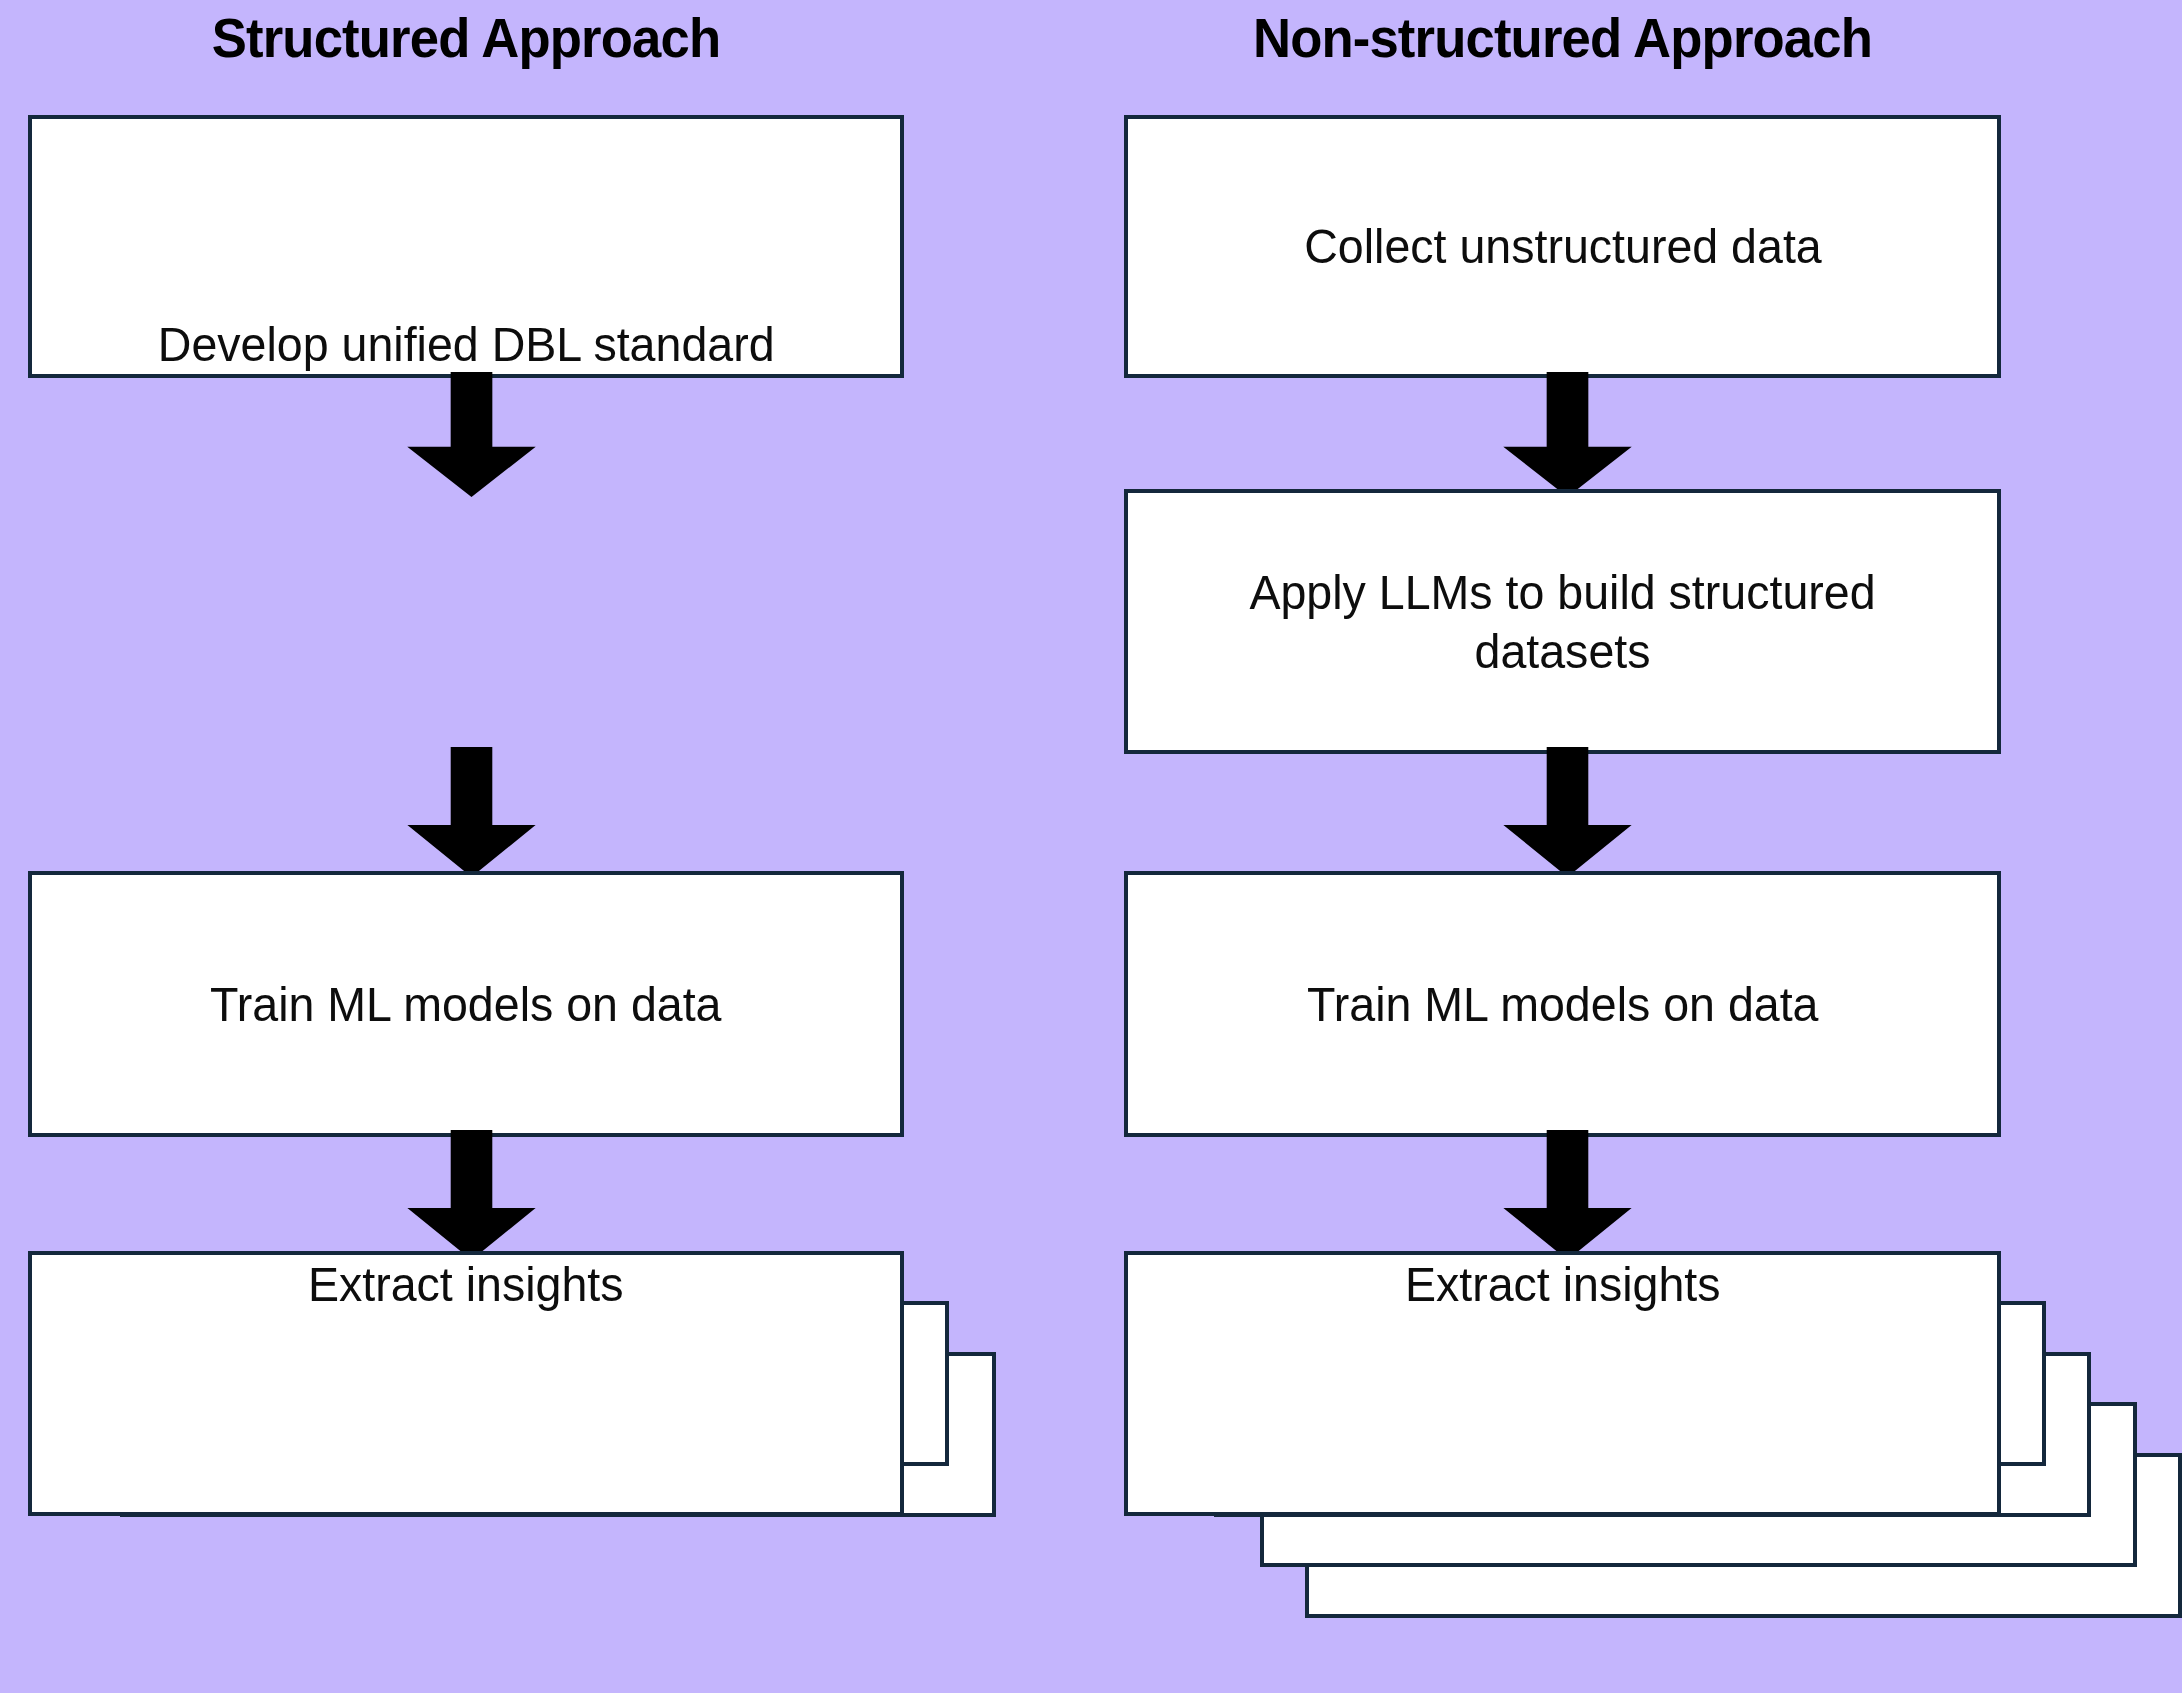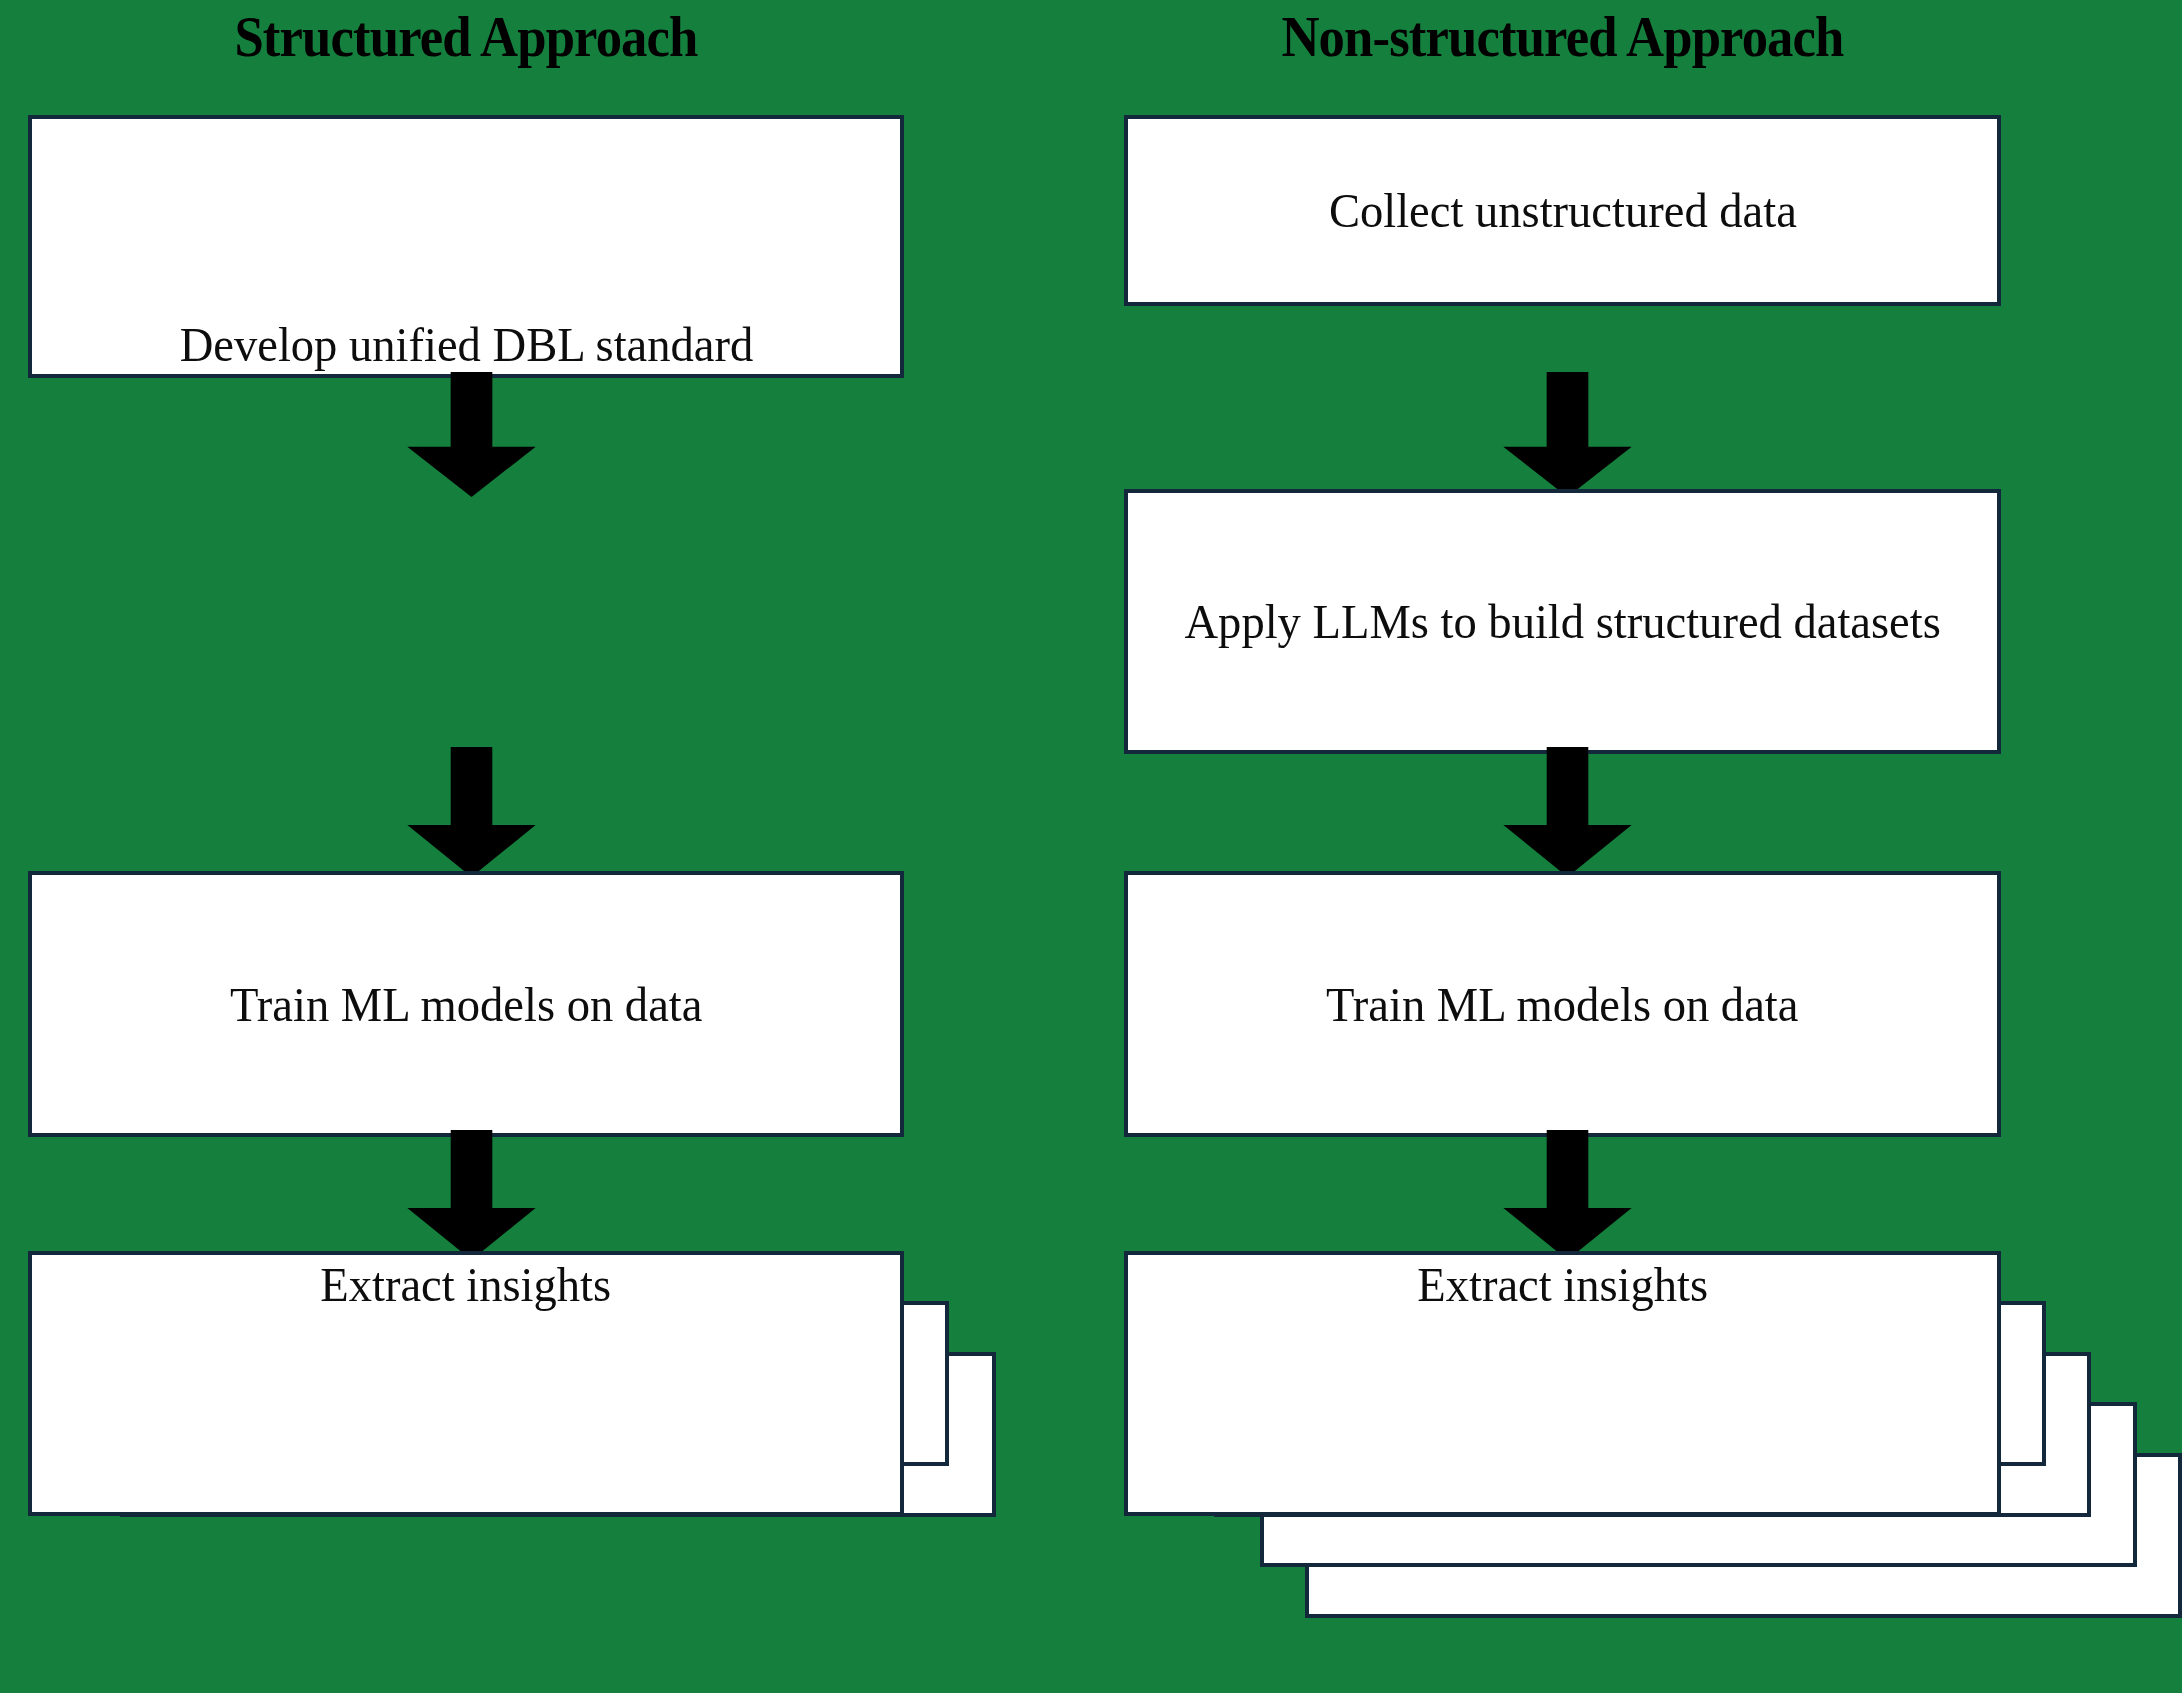--- a/index.html
+++ b/index.html
@@ -9,23 +9,22 @@
     background: #ffffff;
   }
   body {
     font-family: "Liberation Sans", sans-serif;
     -webkit-font-smoothing: antialiased;
   }
   #canvas {
     position: relative;
     width: 2182px;
     height: 1694px;
-    background: #15803d;
+    background: #c4b5fd;
     overflow: hidden;
-    font-family: Liberation Serif, serif;
   }
 
   
   .col-header {
     position: absolute;
     font-weight: bold;
     font-size: 56px;
     line-height: 61px;
     color: #000000;
     letter-spacing: -0.9px;
@@ -123,21 +122,21 @@
   </div>
 
   <div class="stack" style="left:28px; top:1251px; width:973px; height:313px;">
     <div class="stack-layer" style="left:92px; top:101px; width:876px; height:165px;"></div>
     <div class="stack-layer" style="left:45px;  top:50px;  width:876px; height:165px;"></div>
     <div class="stack-front" style="width:876px; height:265px;">
       <div class="pbox-label">Extract insights</div>
     </div>
   </div>
 
-  <div class="pbox" style="left:1124px; top:115px; width:877px; height:191px;">
+  <div class="pbox" style="left:1124px; top:115px; width:877px; height:263px;">
     <div class="pbox-label">Collect unstructured data</div>
   </div>
 
   <div class="arrow" style="left:1503px; top:372px;">
     <svg width="129" height="125" viewBox="0 0 148 144">
       <polygon points="50,0 98,0 98,86 148,86 74,144 0,86 50,86" fill="#000000"></polygon>
     </svg>
   </div>
 
   <div class="pbox" style="left:1124px; top:489px; width:877px; height:265px;">

